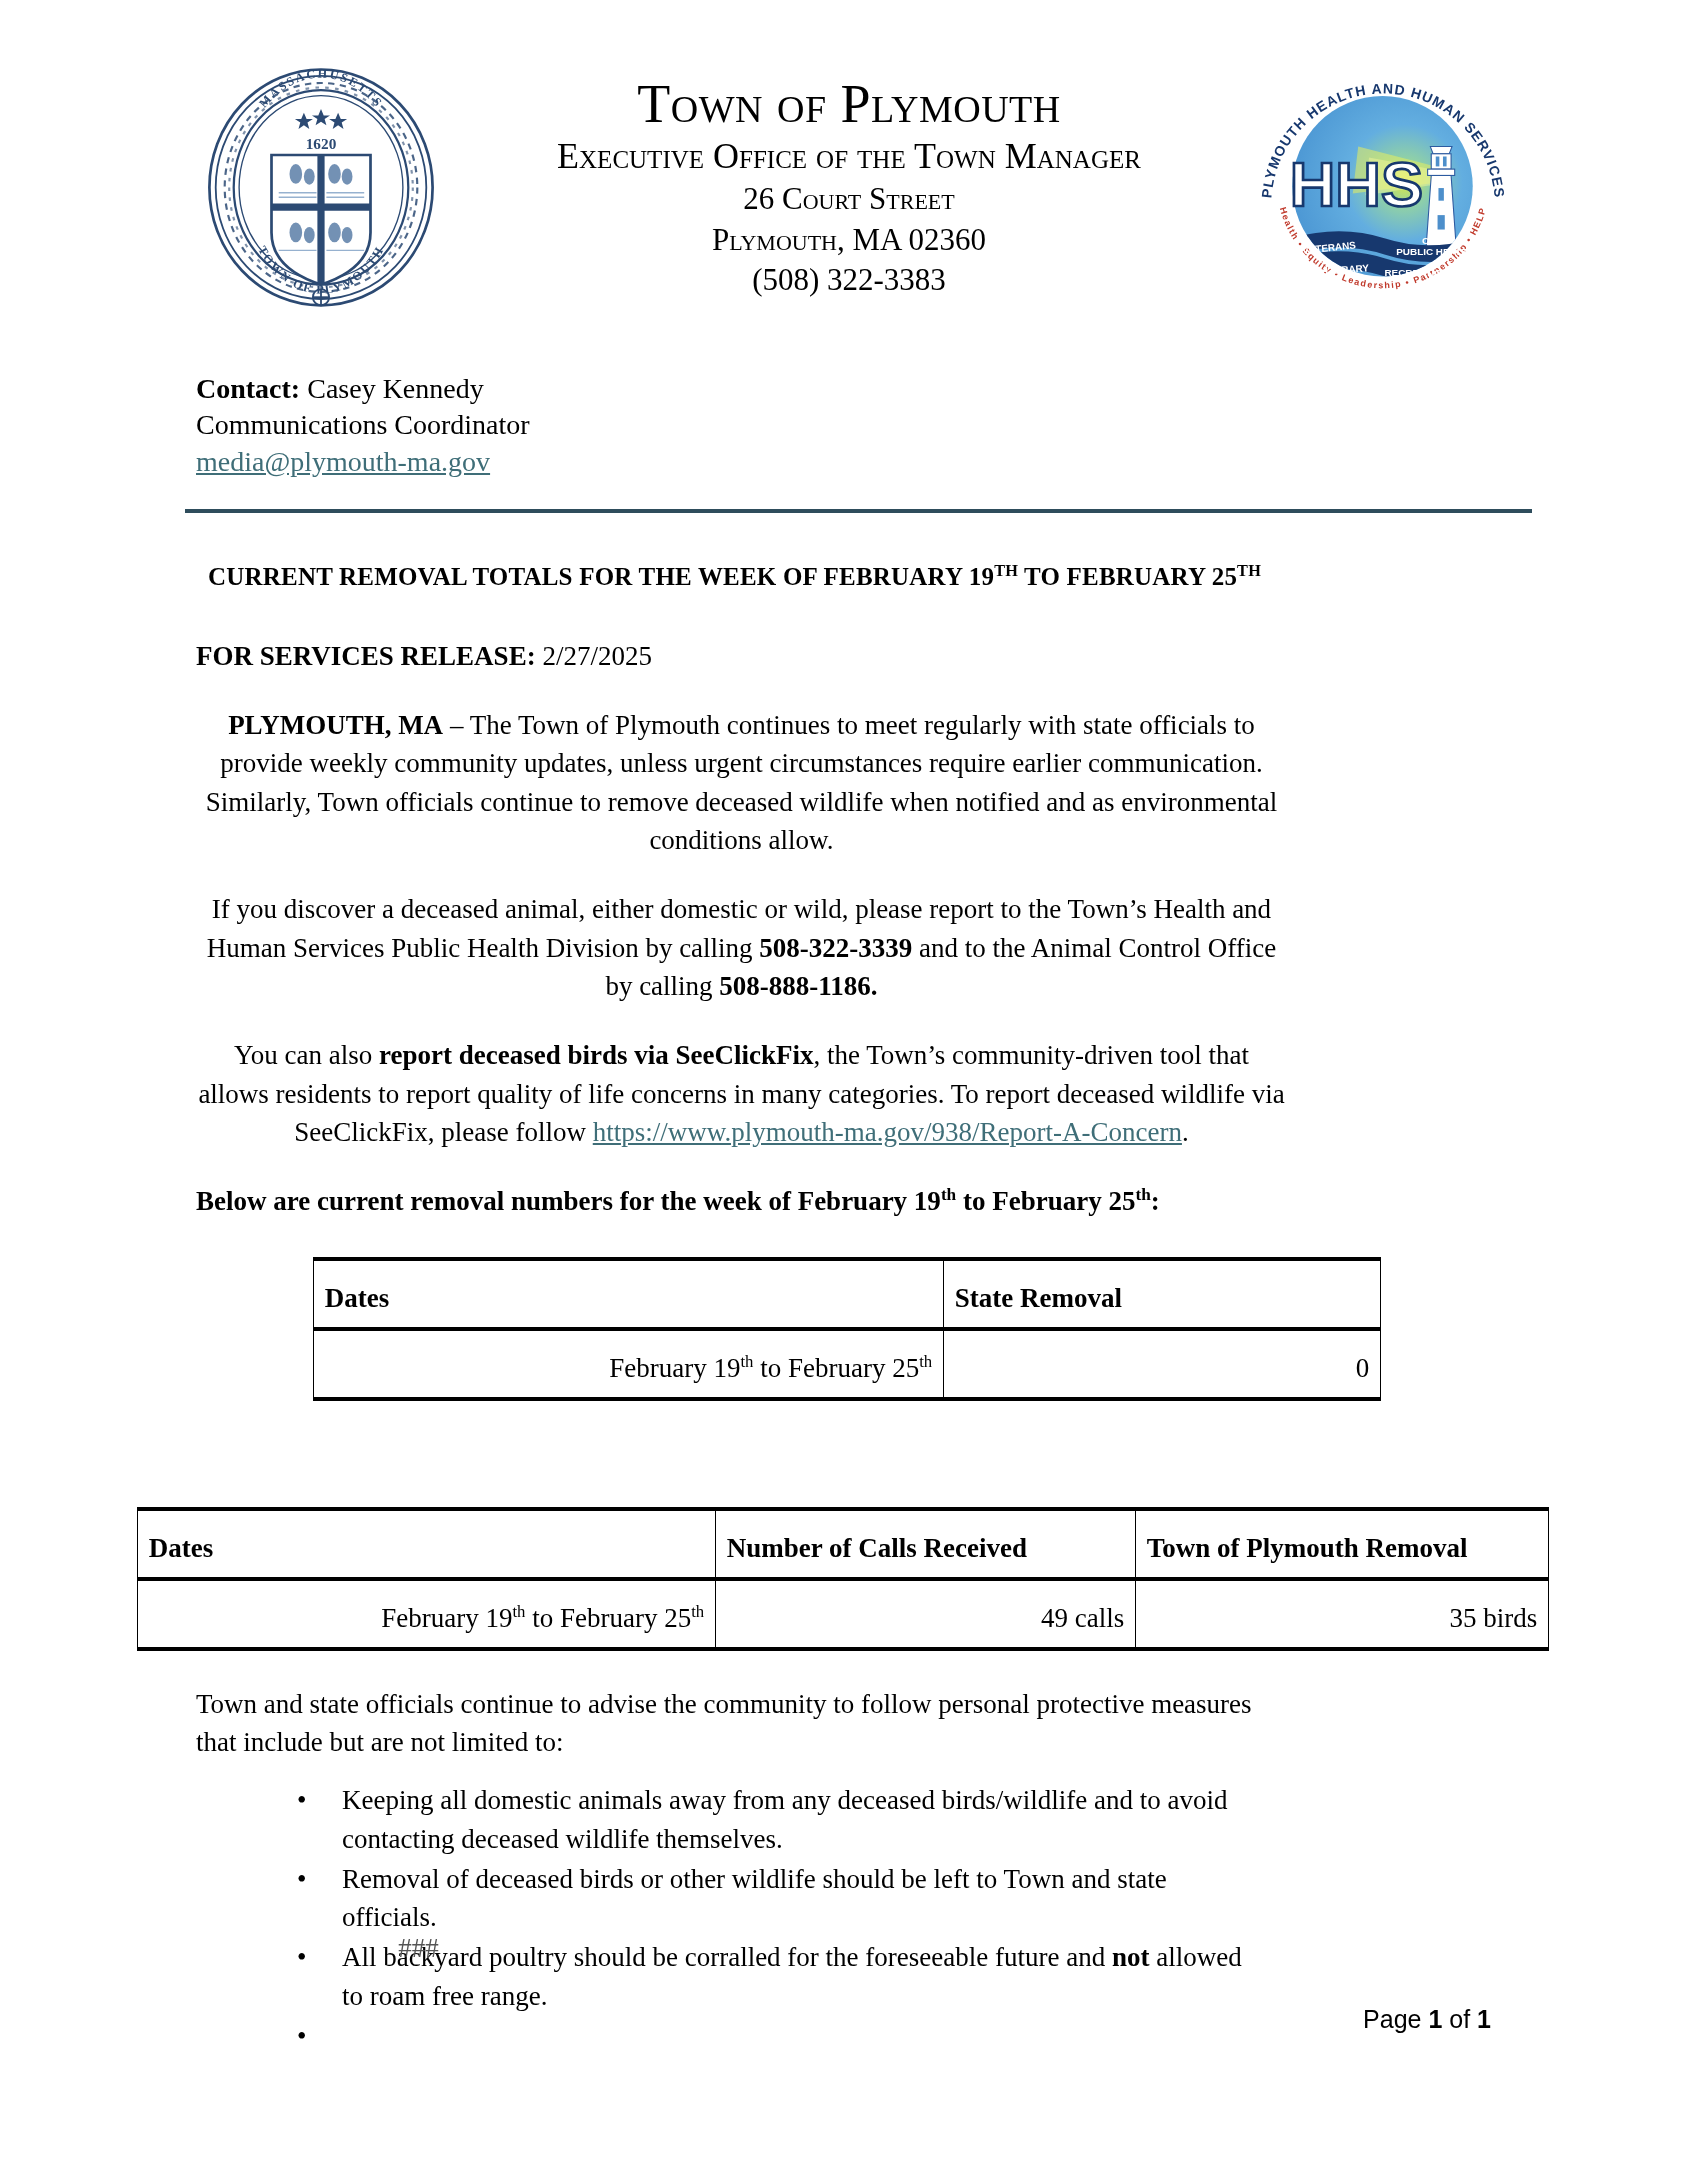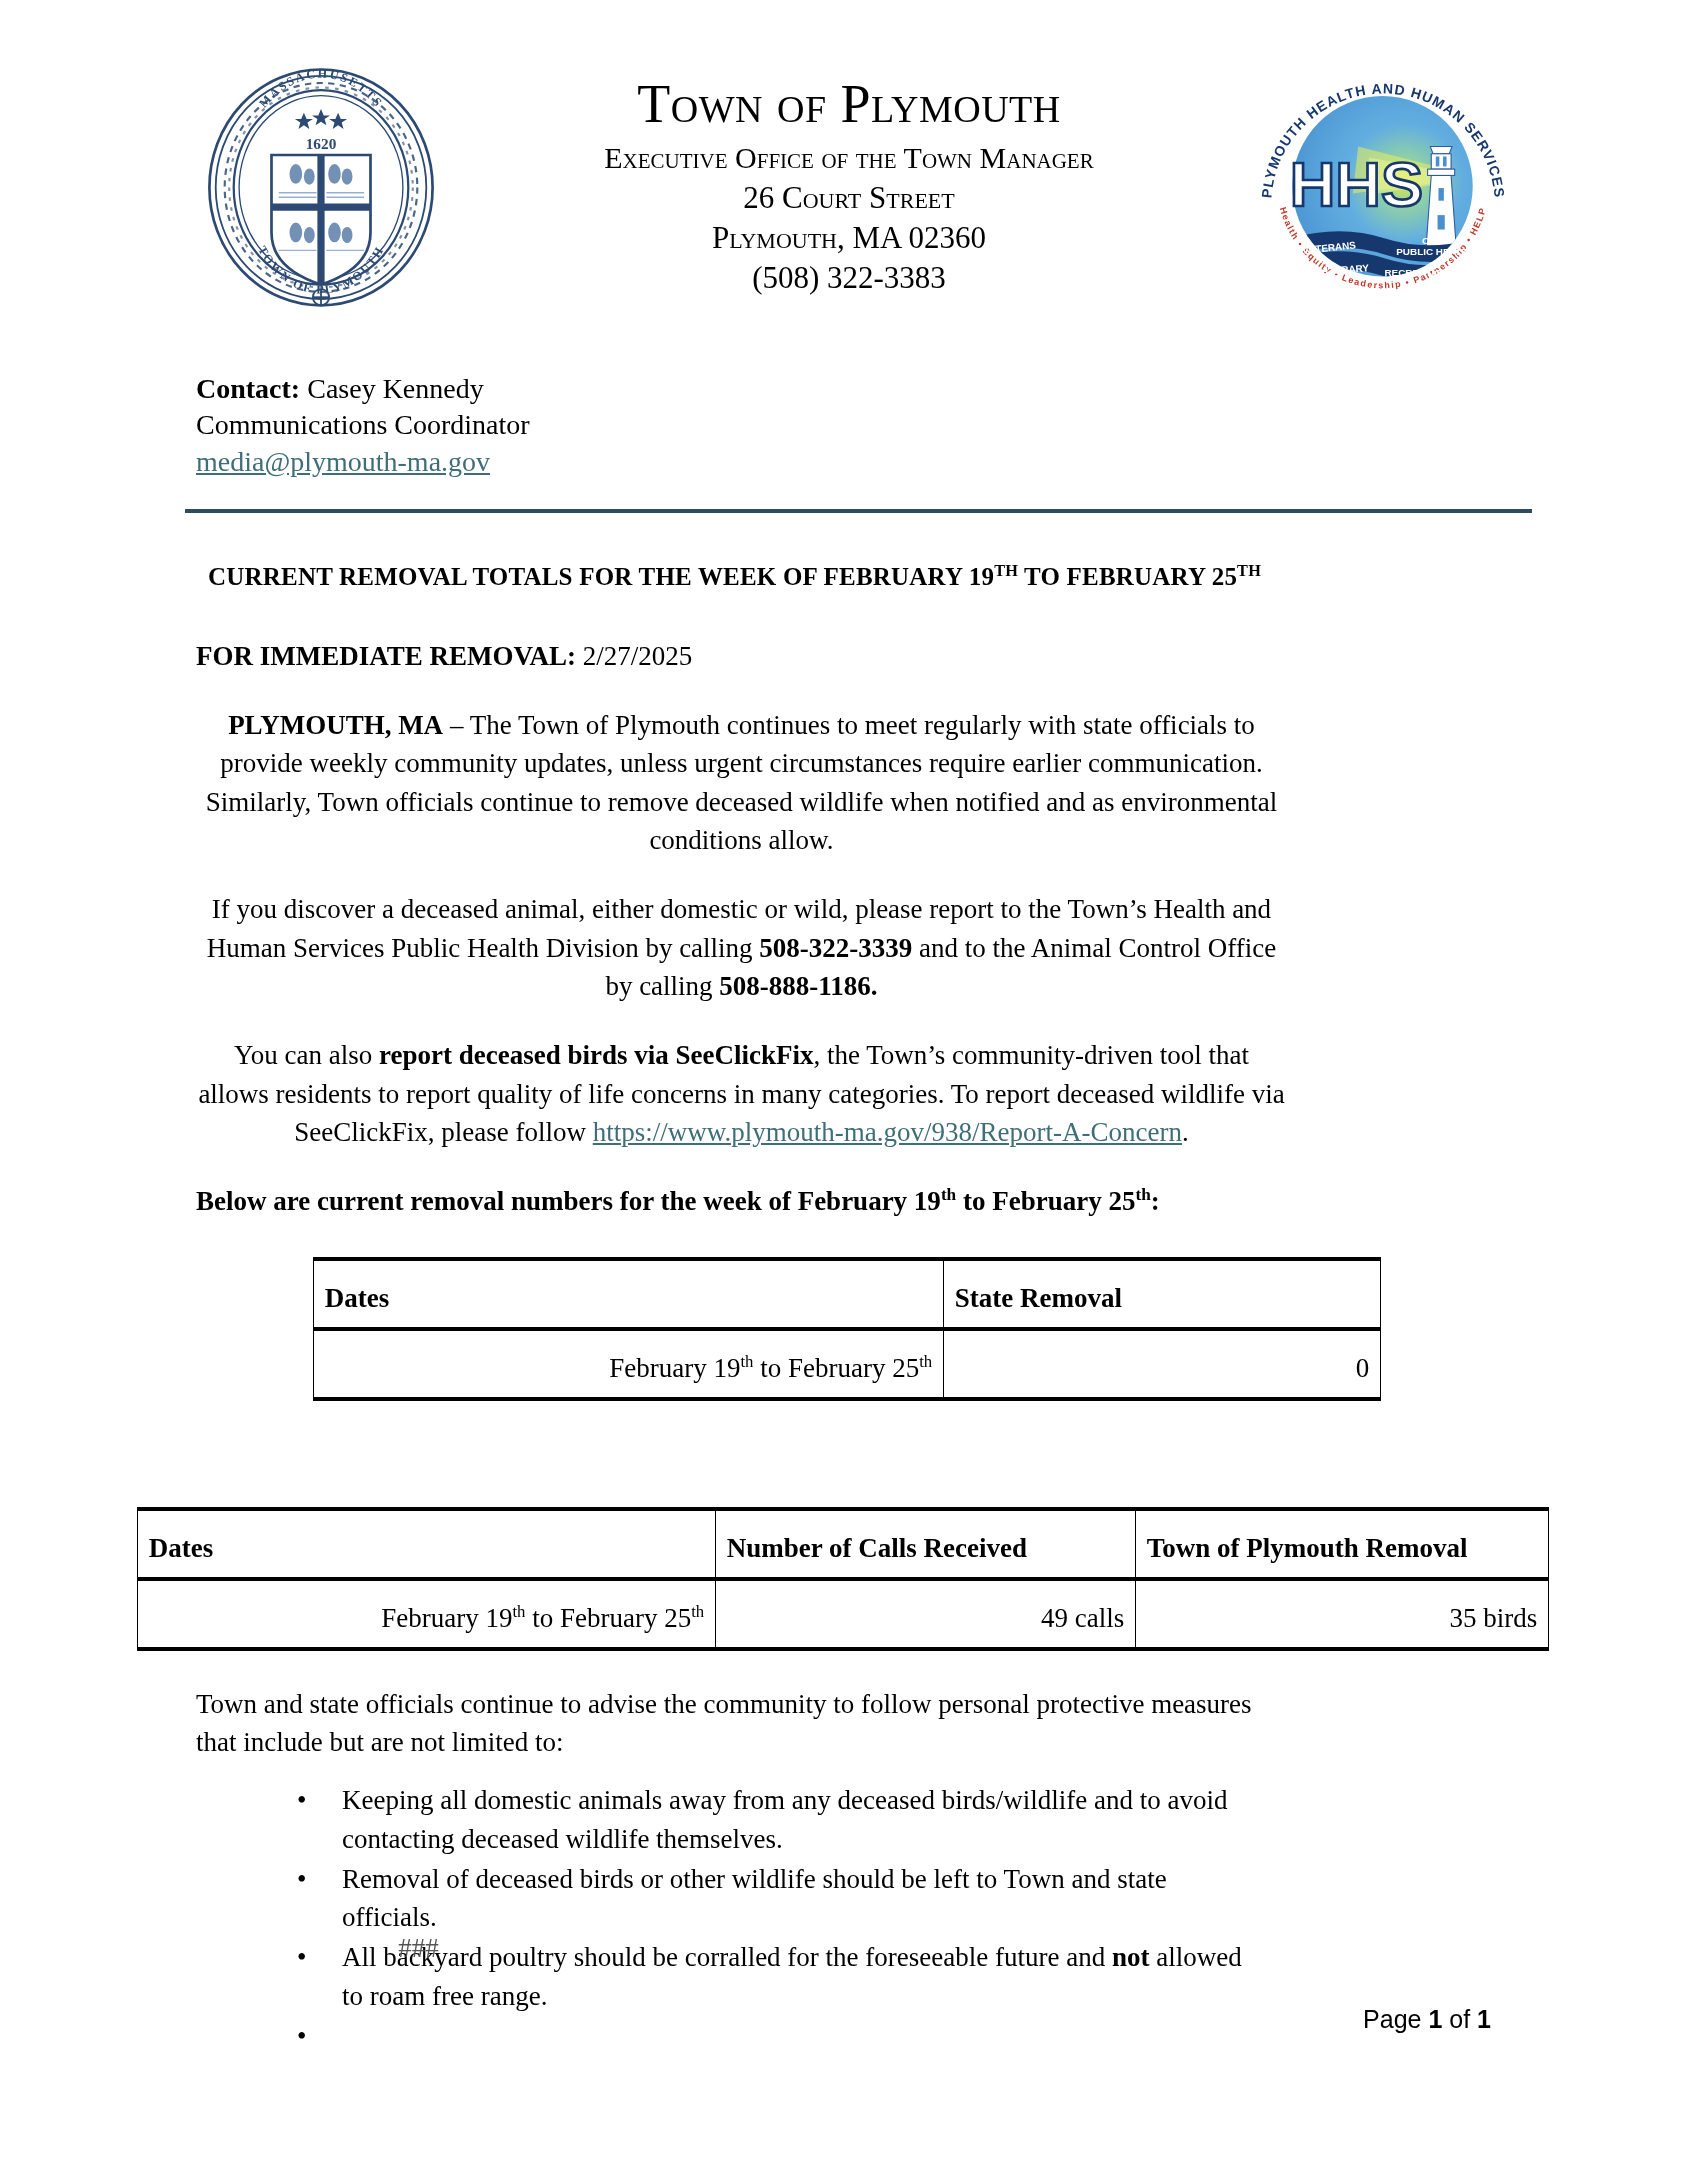--- a/index.html
+++ b/index.html
@@ -48,25 +48,25 @@
     margin-top: 20px;
   }
   .town-title {
     font-size: 54px;
     line-height: 1.04;
     letter-spacing: 0.5px;
     font-variant: small-caps;
     white-space: nowrap;
   }
   .town-sub {
-    font-size: 30px;
+    font-size: 36px;
     line-height: 1.28;
     font-variant: small-caps;
     white-space: nowrap;
-    margin-top: 7px;
+    margin-top: 1px;
   }
   .town-line {
     font-size: 31px;
     line-height: 1.30;
     font-variant: small-caps;
     white-space: nowrap;
   }
   .town-phone {
     font-size: 31px;
     line-height: 1.30;
@@ -398,21 +398,21 @@
     <div>Communications Coordinator</div>
     <div><a class="mail" href="#">media@plymouth-ma.gov</a></div>
   </div>
 
   <div class="rule"></div>
 
   <div class="body-area">
 
     <div class="headline"><span>CURRENT REMOVAL TOTALS FOR THE WEEK OF FEBRUARY 19</span><sup>TH</sup><span> TO FEBRUARY 25</span><sup>TH</sup></div>
 
-    <div class="release"><b>FOR IMMEDIATE REMOVAL:</b> <span>2/27/2025</span></div>
+    <div class="release"><b>FOR SERVICES RELEASE:</b> <span>2/27/2025</span></div>
 
     <p class="para"><b>PLYMOUTH, MA</b><span> – </span><span>The Town of Plymouth continues to meet regularly with state officials to provide weekly community updates, unless urgent circumstances require earlier communication. Similarly, Town officials continue to remove deceased wildlife when notified and as environmental conditions allow.</span></p>
 
     <p class="para"><span>If you discover a deceased animal, either domestic or wild, please report to the Town’s Health and Human Services Public Health Division by calling </span><b>508-322-3339</b><span> and to the Animal Control Office by calling </span><b>508-888-1186.</b></p>
 
     <p class="para"><span>You can also </span><b>report deceased birds via SeeClickFix</b><span>, the Town’s community-driven tool that allows residents to report quality of life concerns in many categories. To report deceased wildlife via SeeClickFix, please follow </span><a class="link" href="#">https://www.plymouth-ma.gov/938/Report-A-Concern</a><span>.</span></p>
 
     <div class="lead-in"><span>Below are current removal numbers for the week of February 19</span><sup>th</sup><span> to February 25</span><sup>th</sup><span>:</span></div>
 
     <div class="table1-wrap">

